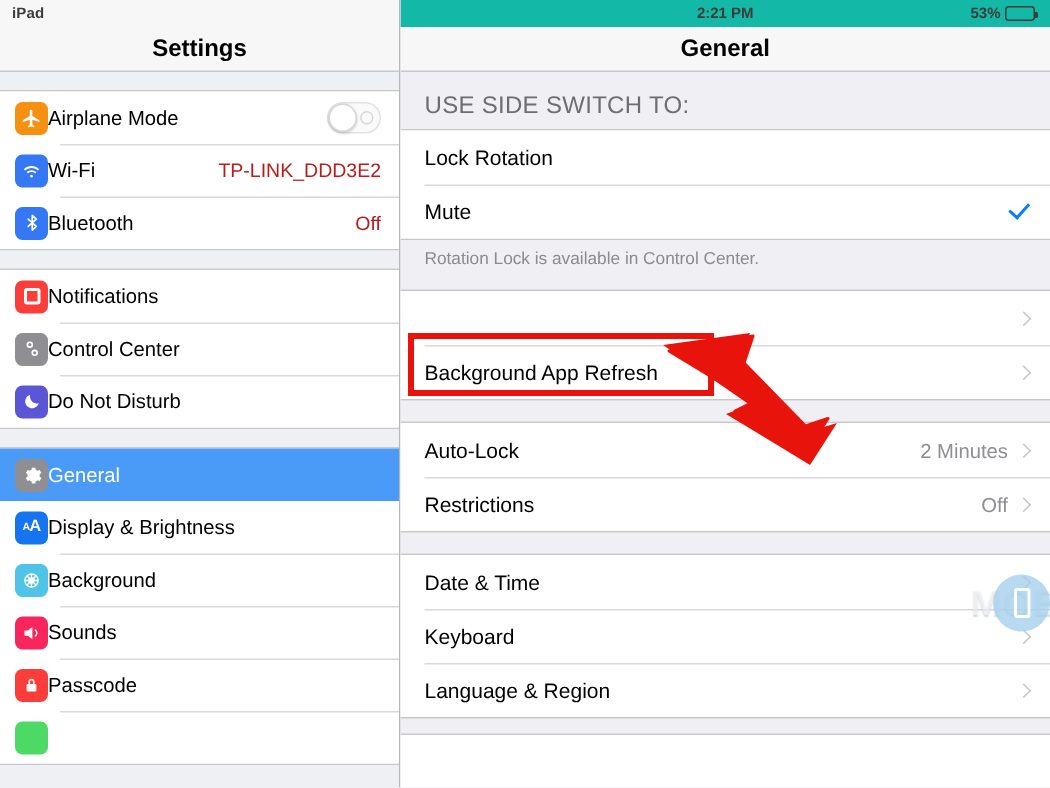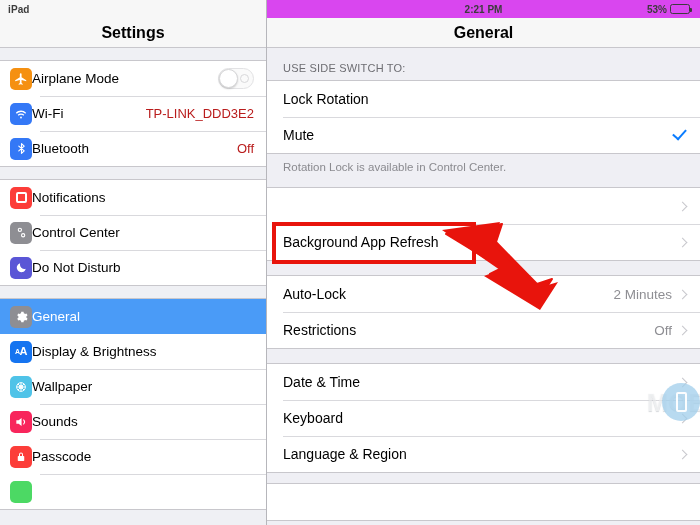--- a/index.html
+++ b/index.html
@@ -105,21 +105,21 @@
 
   
   .detail {
     flex: 1; height: 525px;
     background: #efeff4;
     position: relative;
     overflow: hidden;
   }
   .dt-status {
     height: 18px;
-    background: #d946ef;
+    background: #14b8a6;
     display: flex; align-items: center;
     padding: 0 10px 0 0;
     position: relative;
   }
   .dt-time {
     position: absolute; left: 50%; transform: translateX(-50%);
     font-size: 10px; font-weight: bold; color: #3c3c3c;
   }
   .dt-batt-wrap {
     margin-left: auto;
@@ -140,21 +140,21 @@
   .dt-title-bar {
     height: 30px;
     background: #f7f7f7;
     display: flex; align-items: center; justify-content: center;
     border-bottom: 1px solid #c8c7cc;
   }
   .dt-title { font-size: 16px; font-weight: bold; color: #000; }
 
   .dt-body { position: relative; }
   .section-header {
-    font-size: 11px;
+    font-size: 16px;
     color: #6d6d72;
     letter-spacing: .2px;
     padding: 14px 0 6px 16px;
   }
   .section-footer {
     font-size: 11.5px;
     color: #8a8a8f;
     padding: 7px 12px 0 16px;
   }
   .card {
@@ -349,21 +349,21 @@
       </div>
 
       <div class="sb-row">
         <span class="sb-icon" style="background:#4fc3e8;">
           <svg width="14" height="14" viewBox="0 0 24 24" fill="none" stroke="#fff" stroke-width="1.6">
               <circle cx="12" cy="12" r="3"></circle>
               <circle cx="12" cy="12" r="7.5"></circle>
               <path d="M12 4.5v15M4.5 12h15M6.7 6.7l10.6 10.6M17.3 6.7 6.7 17.3"></path>
             </svg>
         </span>
-        <span class="sb-label">Wallpaper</span>
+        <span class="sb-label">Background</span>
       </div>
 
       <div class="sb-row">
         <span class="sb-icon" style="background:#f8265c;">
           <svg width="14" height="14" viewBox="0 0 24 24" fill="#fff">
               <path d="M4 9v6h4l5 4V5L8 9H4z"></path>
               <path d="M16.5 8.5a5 5 0 0 1 0 7" stroke="#fff" stroke-width="1.8" fill="none" stroke-linecap="round"></path>
             </svg>
         </span>
         <span class="sb-label">Sounds</span>

